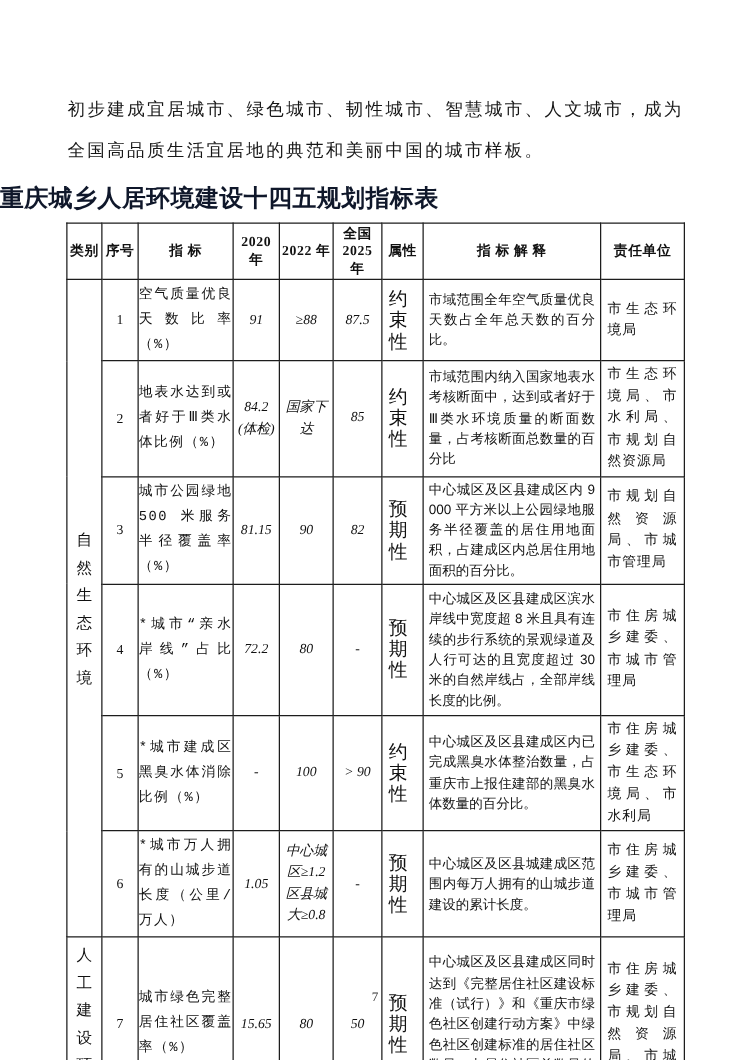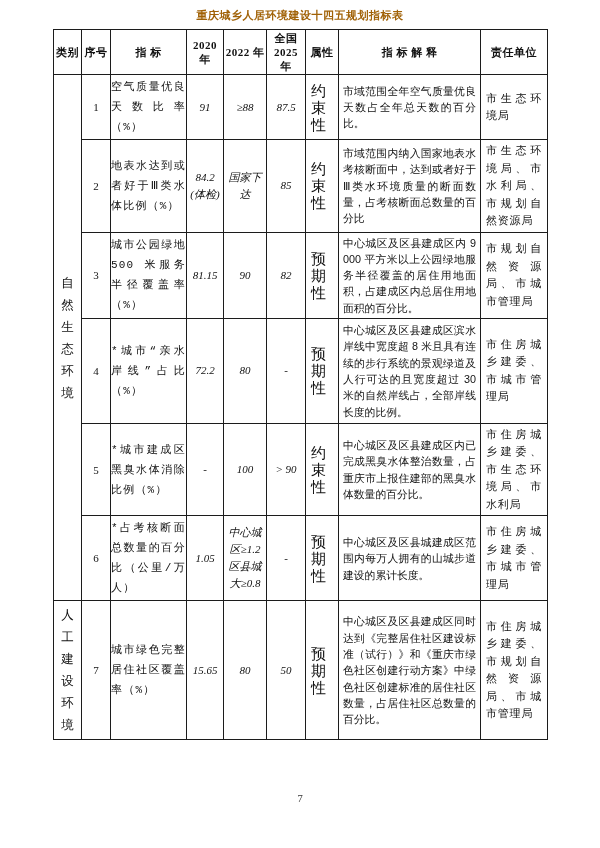--- a/index.html
+++ b/index.html
@@ -15,26 +15,25 @@
   .body-text {
     margin:72px 53px 0 54px;
     font-size:14px;
     line-height:33px;
     letter-spacing:1.9px;
     text-align:justify;
     color:#161616;
   }
   .table-title {
     margin-top:8px;
-    text-align:center;
     font-family:"Liberation Sans","DejaVu Sans",sans-serif;
     font-weight:bold;
-    font-size:11px;
+    font-size:19px;
     letter-spacing:0.5px;
-    color:#a16207;
+    color:#0f172a;
   }
   table.ind {
     margin-left:53px;
     margin-top:6px;
     width:494px;
     table-layout:fixed;
     border-collapse:collapse;
   }
   table.ind th, table.ind td {
     border:1px solid #1c1c1c;
@@ -116,20 +115,21 @@
     text-align:center;
     font-size:10.5px;
     color:#333;
   }
 </style>
 </head>
 <body>
 
 <div class="page">
 
+  <p class="body-text">初步建成宜居城市、绿色城市、韧性城市、智慧城市、人文城市，成为全国高品质生活宜居地的典范和美丽中国的城市样板。</p>
 
   <div class="table-title">重庆城乡人居环境建设十四五规划指标表</div>
 
   <table class="ind">
     <colgroup>
       <col style="width:28px">
         <col style="width:29px">
         <col style="width:76px">
       <col style="width:37px">
         <col style="width:43px">
@@ -204,21 +204,21 @@
         <td class="val">-</td>
         <td class="val">100</td>
         <td class="val">&gt; 90</td>
         <td class="attr-c">约束性</td>
         <td class="explain">中心城区及区县建成区内已完成黑臭水体整治数量，占重庆市上报住建部的黑臭水体数量的百分比。</td>
         <td class="unit">市住房城乡建委、市生态环境局、市水利局</td>
       </tr>
 
       <tr class="rh5">
         <td class="num">6</td>
-        <td class="ind-name">*占考核断面总数量的百分比（公里/万人）</td>
+        <td class="ind-name">*城市万人拥有的山城步道长度（公里/万人）</td>
         <td class="val">1.05</td>
         <td class="val">中心城区≥1.2
 区县城大≥0.8</td>
         <td class="val">-</td>
         <td class="attr-c">预期性</td>
         <td class="explain">中心城区及区县城建成区范围内每万人拥有的山城步道建设的累计长度。</td>
         <td class="unit">市住房城乡建委、市城市管理局</td>
       </tr>
 
       <tr class="rh6">

